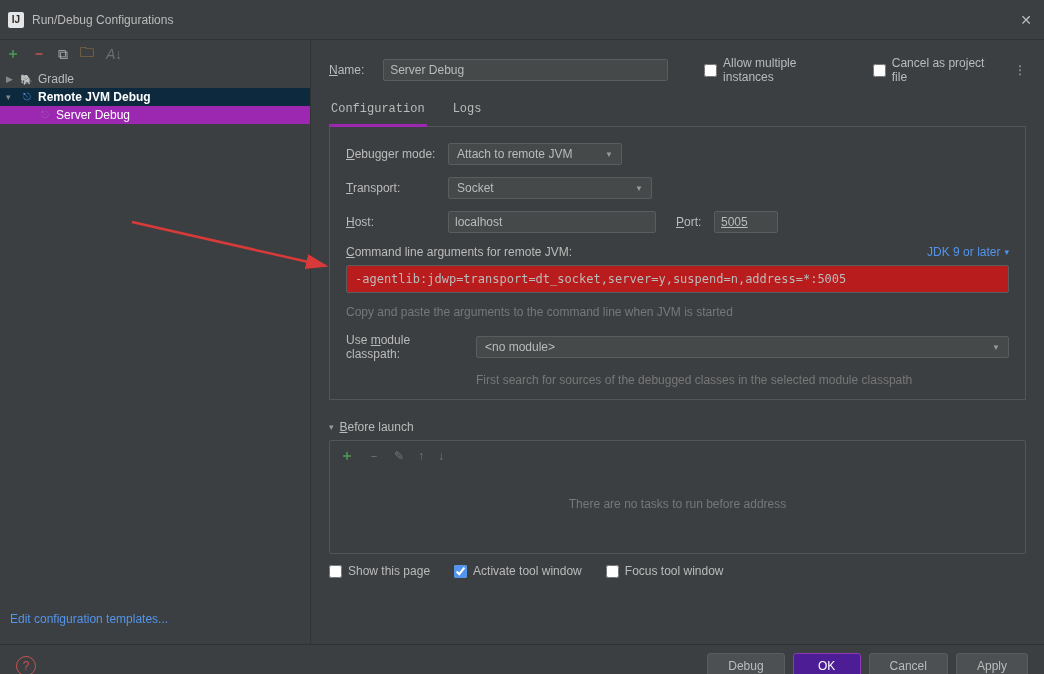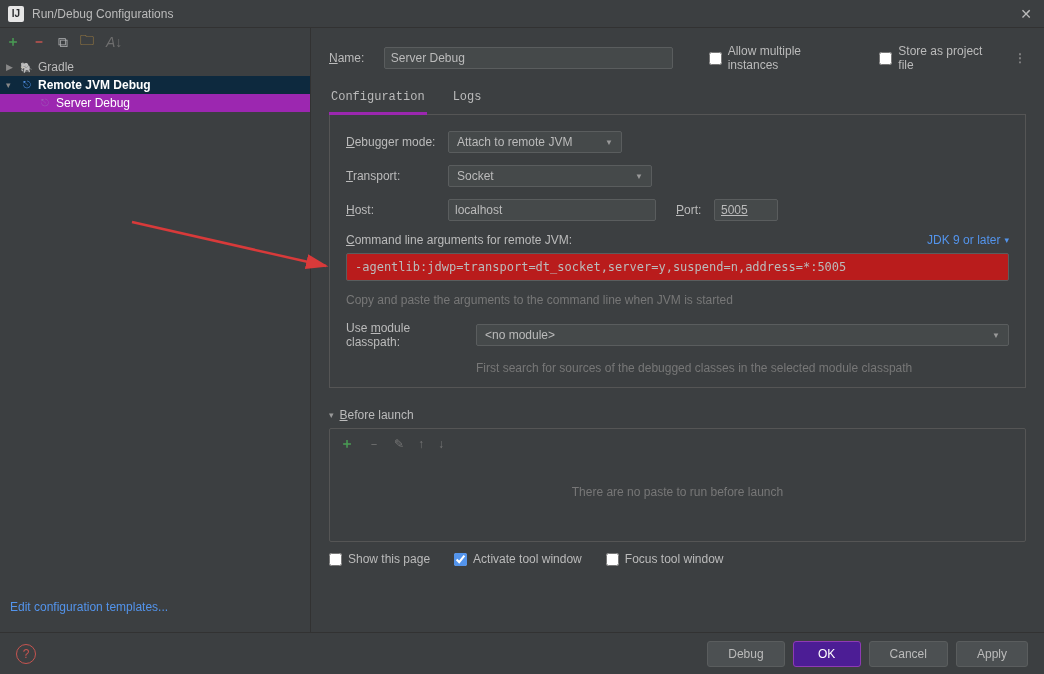--- a/index.html
+++ b/index.html
@@ -7,21 +7,21 @@
     font-family: "Segoe UI", Arial, sans-serif;
     font-size: 12px;
     background: #3c3f41;
     color: #bbbbbb;
     width: 1044px;
     height: 674px;
     overflow: hidden;
     position: relative;
   }
   .titlebar {
-    height: 28px;
+    height: 40px;
     background: #3c3f41;
     display: flex;
     align-items: center;
     padding: 0 8px;
     border-bottom: 1px solid #323232;
   }
   .titlebar .icon {
     width: 16px; height: 16px;
     background: #e6e6e6;
     color: #2b2d30;
@@ -267,21 +267,21 @@
     <div class="row name-row">
       <label><span class="underline-letter">N</span>ame:</label>
       <input type="text" class="name-input" value="Server Debug" style="">
       <div style="flex:1"></div>
       <div class="chk-row">
         <input type="checkbox" style="">
         <span>Allow multiple instances</span>
       </div>
       <div class="chk-row">
         <input type="checkbox" style="">
-        <span>Store as project file</span>
+        <span>Cancel as project file</span>
       </div>
       <span class="more-icon">⋮</span>
     </div>
 
     <div class="tabs">
       <div class="tab active">Configuration</div>
       <div class="tab">Logs</div>
     </div>
 
     <div class="config-box">
@@ -332,21 +332,21 @@
         <span><span class="underline-letter">B</span>efore launch</span>
       </div>
       <div class="bl-box">
         <div class="bl-toolbar">
           <span class="plus">＋</span>
           <span>－</span>
           <span>✎</span>
           <span>↑</span>
           <span>↓</span>
         </div>
-        <div class="bl-empty">There are no paste to run before launch</div>
+        <div class="bl-empty">There are no tasks to run before address</div>
       </div>
       <div class="bottom-checks">
         <div class="chk-row">
           <input type="checkbox" style="">
           <span>Show this page</span>
         </div>
         <div class="chk-row">
           <input type="checkbox" checked="" style="">
           <span>Activate tool window</span>
         </div>

